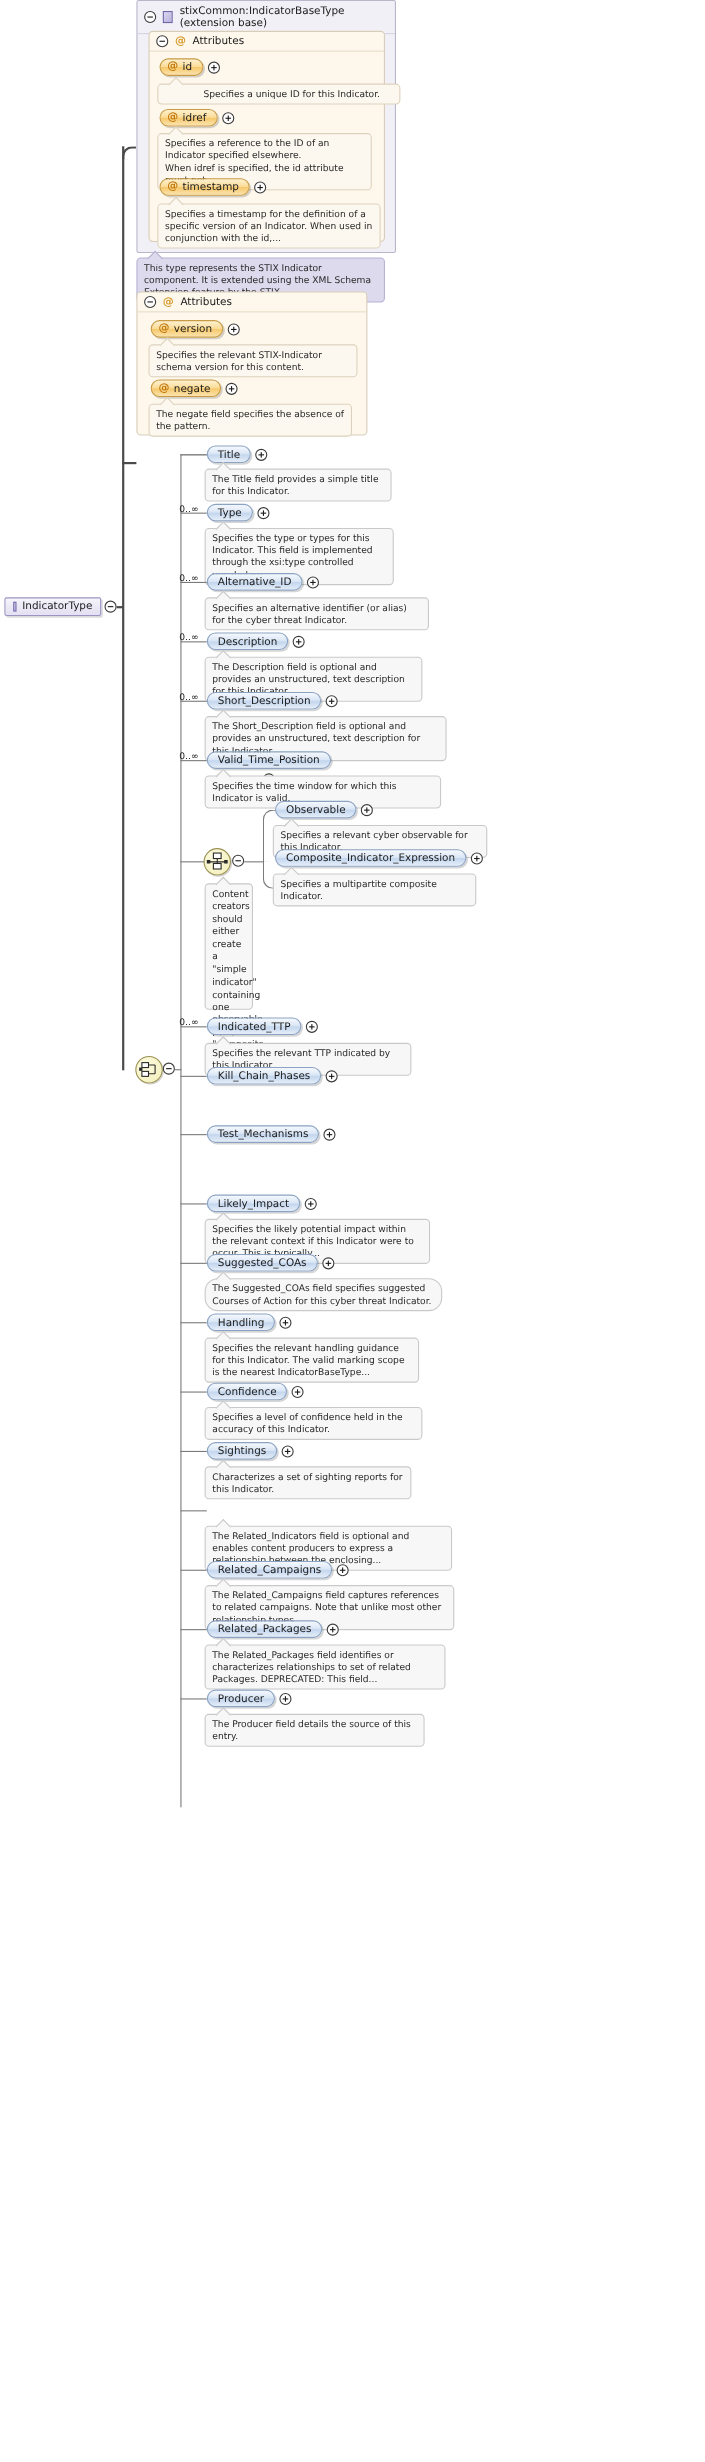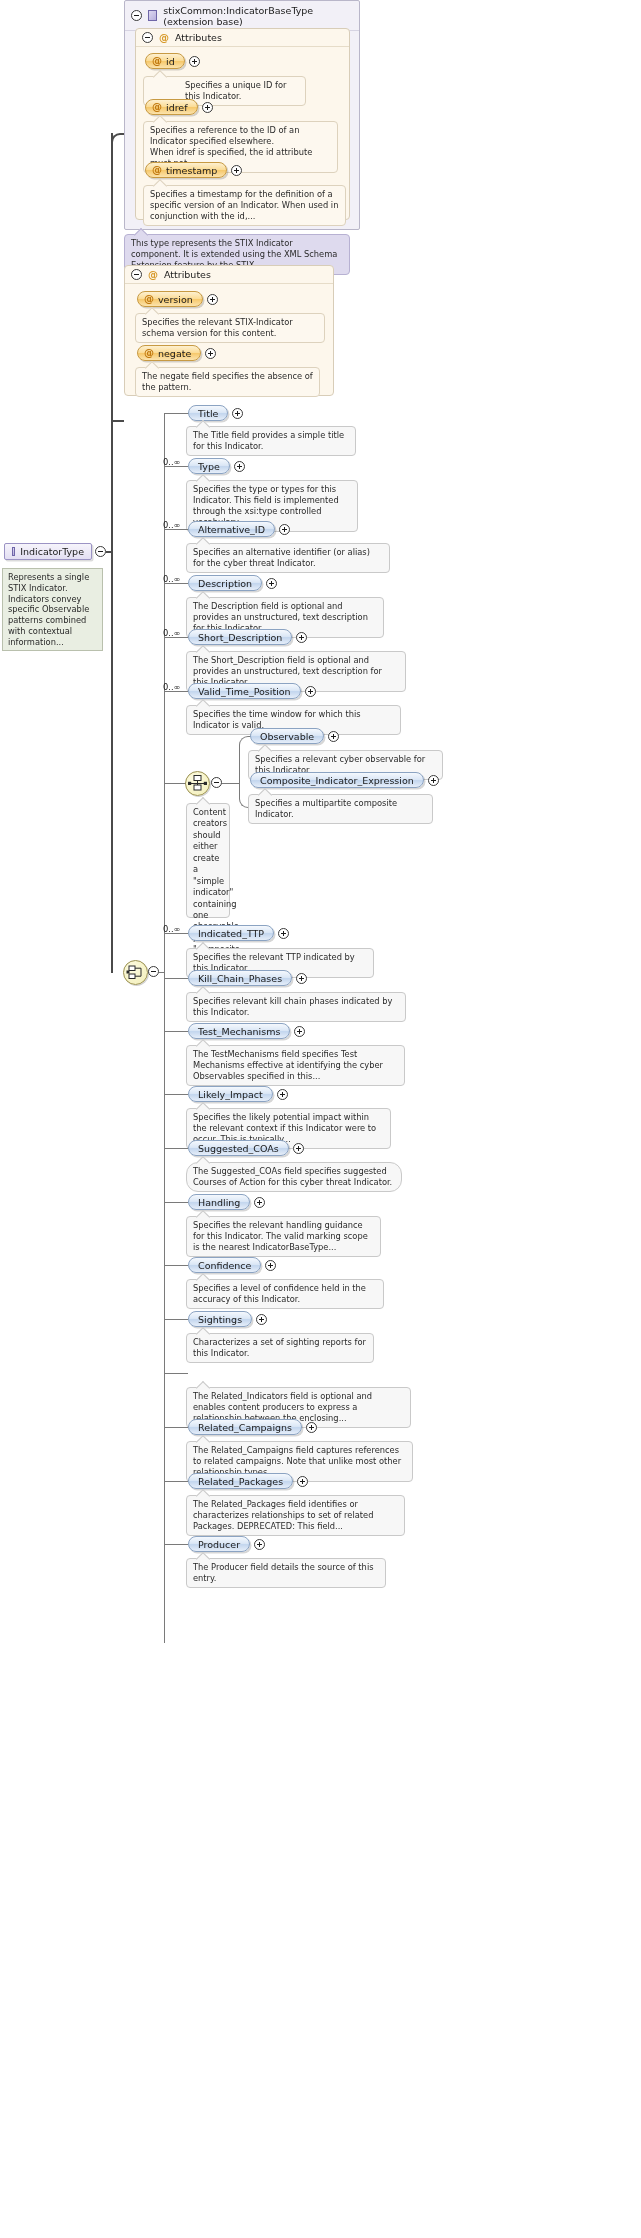--- a/index.html
+++ b/index.html
@@ -241,21 +241,21 @@
     </div>
   </div>
 
   <div class="pill-row" style="left:145px; top:53px;">
     <span class="pill attr">
       <span class="at-glyph">@</span>
       <span>id</span>
     </span>
     <span class="tog plus"></span>
   </div>
-  <div class="note cream" style="left:143px; top:76px; width:163px;padding-left:41px;">Specifies a unique ID for this Indicator.</div>
+  <div class="note cream" style="left:143px; top:76px; width:221px;padding-left:41px;">Specifies a unique ID for this Indicator.</div>
 
   <div class="pill-row" style="left:145px; top:99px;">
     <span class="pill attr">
       <span class="at-glyph">@</span>
       <span>idref</span>
     </span>
     <span class="tog plus"></span>
   </div>
   <div class="note cream" style="left:143px; top:121px; width:195px; white-space:pre-line;">Specifies a reference to the ID of an Indicator specified elsewhere.
 When idref is specified, the id attribute must not...</div>
@@ -295,21 +295,20 @@
     </span>
     <span class="tog plus"></span>
   </div>
   <div class="note cream" style="left:135px; top:367px; width:185px;">The negate field specifies the absence of the pattern.</div>
 
   <div class="typebox" style="left:4px; top:543px; width:88px;">
     <span class="sq"></span>
     <span>IndicatorType</span>
   </div>
   <span class="tog" style="position:absolute; left:95px; top:546px;"></span>
-  <div class="typenote" style="left:2px; top:568px; width:101px;">Represents a single STIX Indicator. Indicators convey specific Observable patterns combined with contextual information...</div>
 
   <div class="hline thick" style="left:106px; top:551px; width:6px;"></div>
   <div class="vline thick" style="left:111px; top:133px; height:840px;"></div>
 
   <div class="elbow-tl thick" style="left:111px; top:133px; width:13px; height:12px; border-bottom:none; border-right:none;"></div>
 
   <div class="hline thick" style="left:111px; top:420px; width:13px;"></div>
 
   <div class="compositor" style="left:123px; top:960px;">
     <svg width="23" height="23" viewBox="0 0 23 23" aria-hidden="true">
@@ -372,21 +371,21 @@
   <div class="pill-row" style="left:188px; top:629px;">
     <span class="pill elem">
       <span>Short_Description</span>
     </span>
     <span class="tog plus"></span>
   </div>
   <div class="note" style="left:186px; top:651px; width:220px;">The Short_Description field is optional and provides an unstructured, text description for this Indicator.</div>
 
   <div class="hline" style="left:164px; top:691px; width:24px;"></div>
   <span class="occ" style="left:163px; top:682px;">0..∞</span>
-  <div class="pill-row" style="left:188px; top:683px;">
+  <div class="pill-row" style="left:188px; top:683px;flex-direction:column;">
     <span class="pill elem">
       <span>Valid_Time_Position</span>
     </span>
     <span class="tog plus"></span>
   </div>
   <div class="note" style="left:186px; top:705px; width:215px;">Specifies the time window for which this Indicator is valid.</div>
 
   <div class="hline" style="left:164px; top:783px; width:22px;"></div>
   <div class="compositor" style="left:185px; top:771px;">
     <svg width="23" height="23" viewBox="0 0 23 23" aria-hidden="true">
@@ -432,30 +431,28 @@
   </div>
   <div class="note" style="left:186px; top:948px; width:188px;">Specifies the relevant TTP indicated by this Indicator.</div>
 
   <div class="hline" style="left:164px; top:978px; width:24px;"></div>
   <div class="pill-row" style="left:188px; top:970px;">
     <span class="pill elem">
       <span>Kill_Chain_Phases</span>
     </span>
     <span class="tog plus"></span>
   </div>
-  <div class="note" style="left:186px; top:992px; width:220px;">Specifies relevant kill chain phases indicated by this Indicator.</div>
 
   <div class="hline" style="left:164px; top:1031px; width:24px;"></div>
   <div class="pill-row" style="left:188px; top:1023px;">
     <span class="pill elem">
       <span>Test_Mechanisms</span>
     </span>
     <span class="tog plus"></span>
   </div>
-  <div class="note" style="left:186px; top:1045px; width:219px;">The TestMechanisms field specifies Test Mechanisms effective at identifying the cyber Observables specified in this...</div>
 
   <div class="hline" style="left:164px; top:1094px; width:24px;"></div>
   <div class="pill-row" style="left:188px; top:1086px;">
     <span class="pill elem">
       <span>Likely_Impact</span>
     </span>
     <span class="tog plus"></span>
   </div>
   <div class="note" style="left:186px; top:1108px; width:205px;">Specifies the likely potential impact within the relevant context if this Indicator were to occur. This is typically...</div>
 

